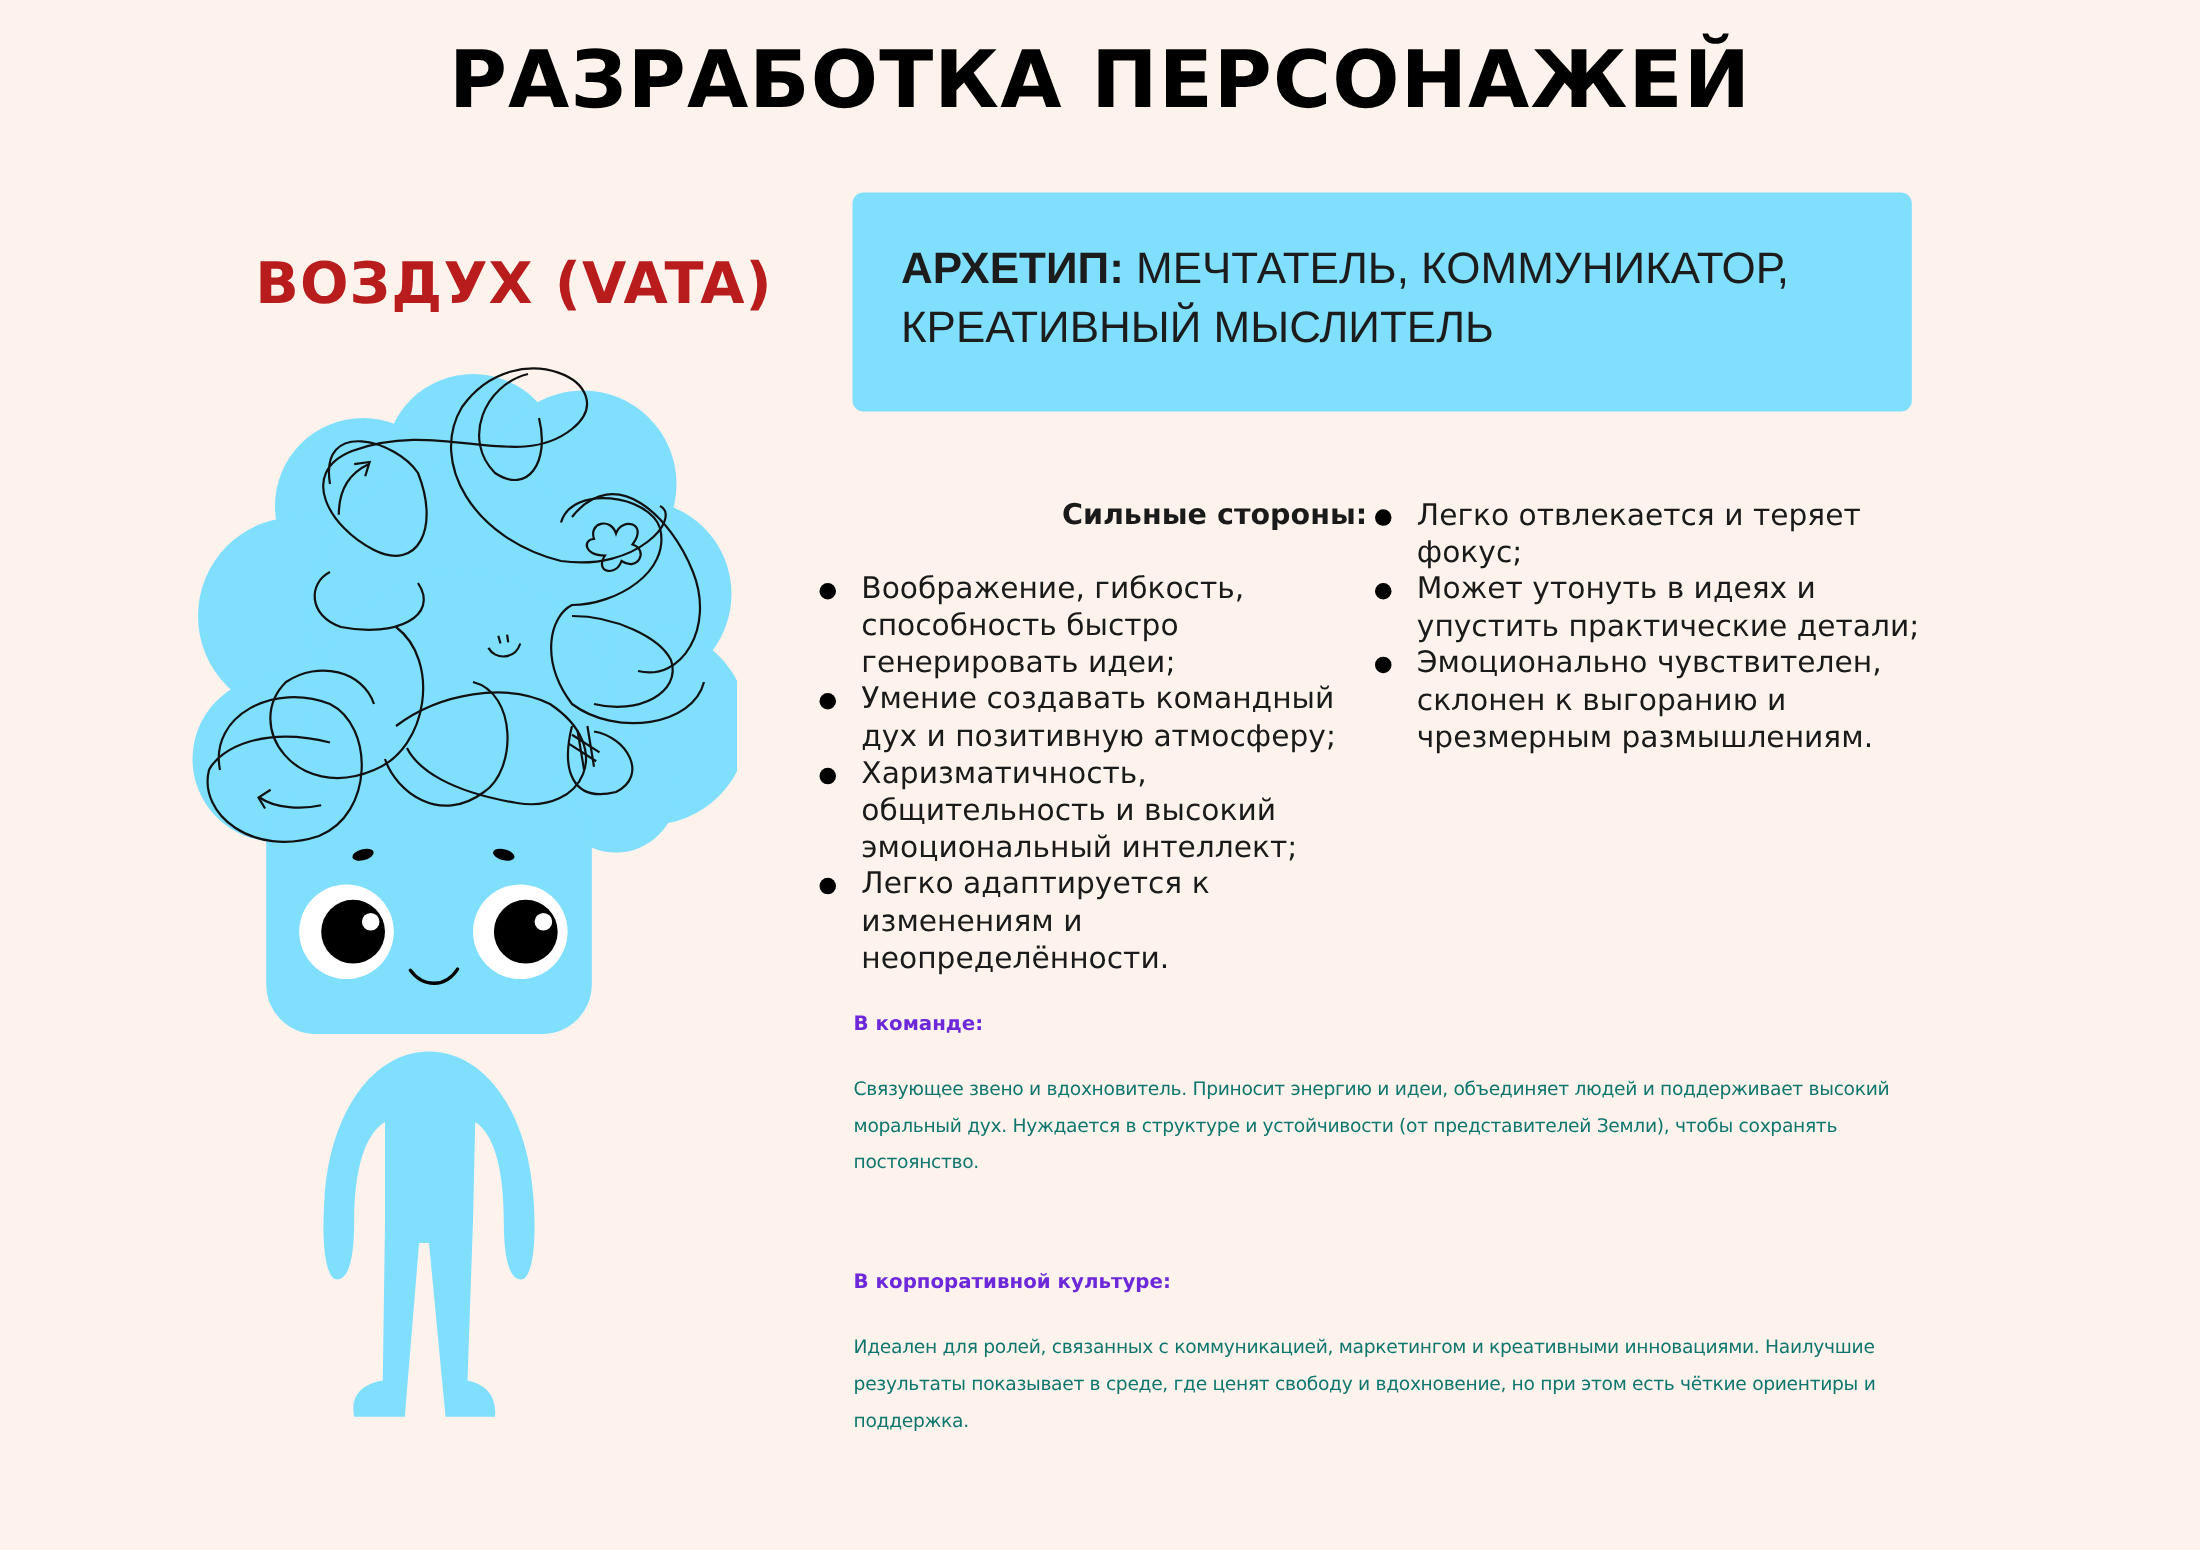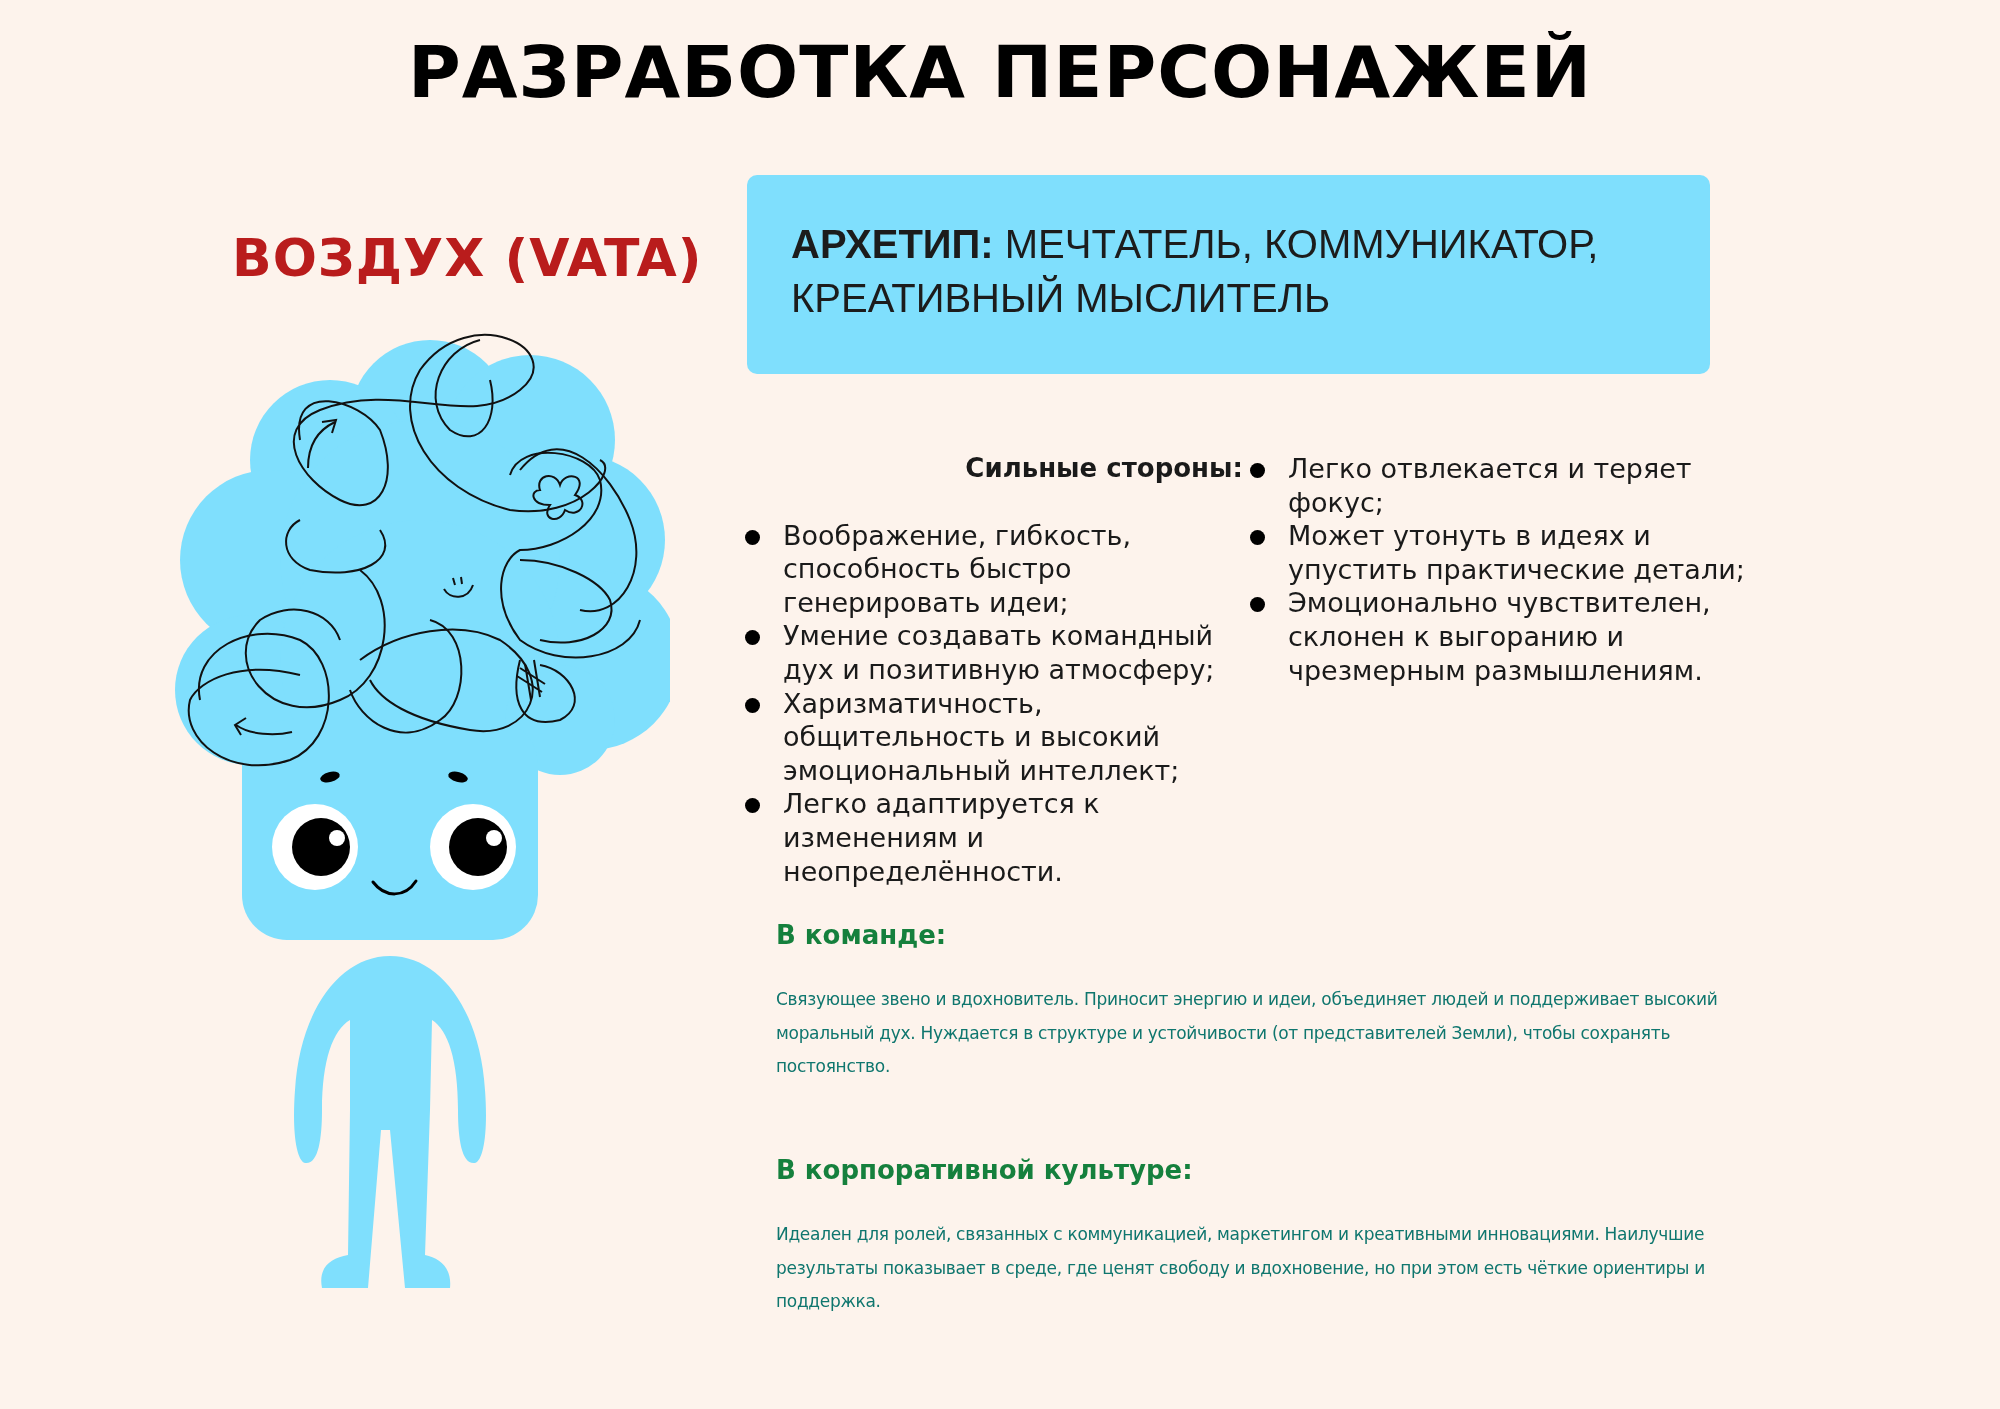--- a/index.html
+++ b/index.html
@@ -14,38 +14,38 @@
     position:absolute; left:0; top:30px; width:2000px; text-align:center;
     font-family:"DejaVu Sans", sans-serif; font-weight:bold;
     font-size:72px; letter-spacing:1px; color:#000;
   }
   .char-name {
     position:absolute; left:232px; top:228px;
     font-family:"DejaVu Sans", sans-serif; font-weight:bold;
     font-size:52px; color:#b91c1c; letter-spacing:1px;
   }
   .archetype-box {
-    position:absolute; left:747px; top:175px; width:963px; height:199px;
+    position:absolute; left:775px; top:175px; width:963px; height:199px;
     background:#7fdffd; border-radius:10px; box-sizing:border-box;
     padding:42px 40px 0 44px;
     font-size:40px; line-height:54px; color:#1c1c1c;
   }
   .archetype-box .lbl { font-weight:bold; }
   .col { position:absolute; font-family:"DejaVu Sans", sans-serif; font-size:27px; line-height:33.6px; color:#1a1a1a; }
   .col h3 { margin:0 0 33px 0; font-size:26px; font-weight:bold;text-align:right; }
   .col ul { list-style:none; margin:0; padding:0; }
   .col li { position:relative; padding-left:0; }
   .col li::before {
     content:""; position:absolute; left:-38px; top:11px;
     width:15px; height:15px; border-radius:50%; background:#000;
   }
   .strengths { left:783px; top:452px; width:460px; }
   .weaknesses { left:1288px; top:452px; width:470px; }
   .section { position:absolute; left:776px; width:990px; font-family:"DejaVu Sans", sans-serif; }
-  .section h3 { margin:0; font-size:26px; font-weight:bold; color:#15803d; }
+  .section h3 { margin:0; font-size:18px; font-weight:bold; color:#6d28d9; }
   .section p { margin:33px 0 0 0; font-size:17px; line-height:33.6px; color:#0f766e; letter-spacing:-0.3px; }
   .team { top:920px; }
   .corp { top:1155px; }
   .character { position:absolute; left:170px; top:330px; width:500px; height:980px; }
 </style>
 </head>
 <body>
 
 <div class="page-title">РАЗРАБОТКА ПЕРСОНАЖЕЙ</div>
 <div class="char-name">ВОЗДУХ (VATA)</div>

